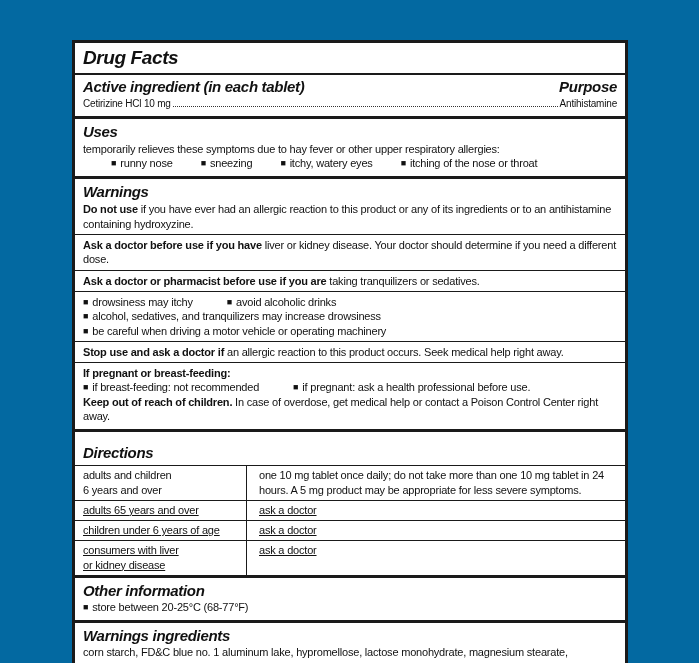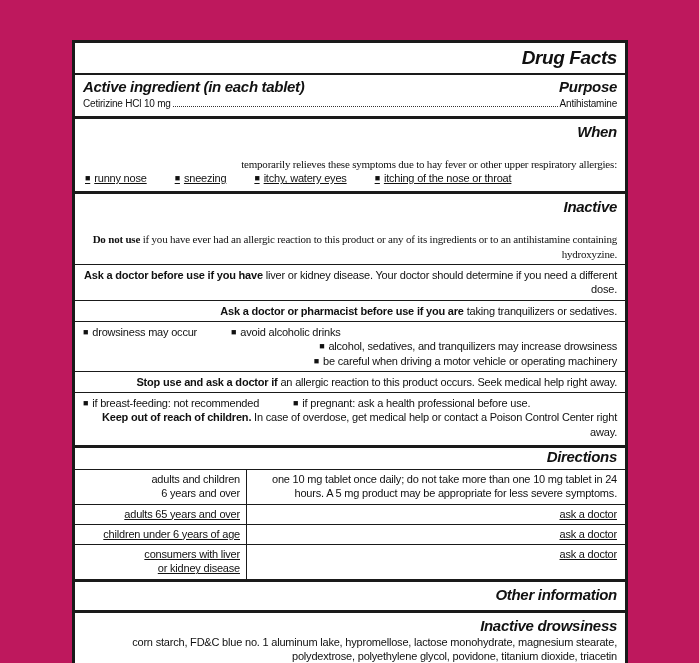--- a/index.html
+++ b/index.html
@@ -1,47 +1,46 @@
 <!DOCTYPE html>
 <html><head>
 <meta charset="utf-8">
 <style>
   * { margin: 0; padding: 0; box-sizing: border-box; }
   html, body { background: #ffffff; }
   .page {
     position: relative;
     width: 699px; height: 663px;
-    background: #be185d;
+    background: #0369a1;
     font-family: "Liberation Sans", "DejaVu Sans", sans-serif;
     color: #111111;
     letter-spacing: -0.2px;
-    text-align: right;
   }
   .label {
     position: absolute; left: 72px; top: 40px; width: 556px;
     background: #ffffff;
     border: 3px solid #1a1a1a;
   }
   .sec { padding: 4px 8px 6px; }
   .sec + .sec { border-top: 3px solid #1a1a1a; }
   .title { font-size: 19px; font-weight: bold; font-style: italic; line-height: 1.15; letter-spacing: -0.4px; }
   .h2 { font-size: 15px; font-weight: bold; font-style: italic; line-height: 1.2; letter-spacing: -0.3px; }
   .rule2 { border-top: 2px solid #1a1a1a; margin: 4px -8px 3px; }
   .rule1 { border-top: 1.5px solid #1a1a1a; margin: 3px -8px; }
   .body, .b { font-size: 11px; line-height: 1.3; }
   .b { font-weight: bold; }
   .split { display: flex; justify-content: space-between; align-items: baseline; }
   .leader-row { display: flex; align-items: baseline; font-size: 10px; line-height: 1.3; margin-top: 1px; }
   .leader { flex: 1 1 auto; border-bottom: 1.5px dotted #333; margin: 0 2px 2px; min-width: 20px; }
   .sq { font-size: 9px; margin-right: 4px; vertical-align: 1px; }
-  .bullet-row { display: flex; gap: 28px; margin-left: 2px; text-decoration: underline; }
+  .bullet-row { display: flex; gap: 28px; margin-left: 28px; }
   .bullet-row2 { display: flex; gap: 34px; }
-  .para { margin-top: 16px; font-family: Liberation Serif, serif; }
+  .para { margin-top: 1px; }
   
-  .sec-directions { padding: 0 0 0; }
+  .sec-directions { padding: 12px 0 0; }
   .sec-directions .h2 { padding: 0 8px; }
   .dir-table { border-top: 1.5px solid #1a1a1a; margin-top: 3px; }
   .dir-row { display: flex; }
   .dir-row + .dir-row { border-top: 1px solid #1a1a1a; text-decoration: underline; }
   .dir-who { width: 172px; flex: 0 0 172px; padding: 2px 6px 3px 8px; border-right: 1px solid #1a1a1a; white-space: pre-line; }
   .dir-dose { flex: 1 1 auto; padding: 2px 8px 3px 12px; }
 </style>
 </head>
 <body>
 
@@ -56,47 +55,48 @@
         <span class="h2">Purpose</span>
       </div>
       <div class="leader-row">
         <span>Cetirizine HCl 10 mg</span>
         <span class="leader"></span>
         <span>Antihistamine</span>
       </div>
     </div>
 
     <div class="sec">
-      <div class="h2">When</div>
+      <div class="h2">Uses</div>
       <div class="body para">temporarily relieves these symptoms due to hay fever or other upper respiratory allergies:</div>
       <div class="body bullet-row">
         <span><span class="sq">■</span><span>runny nose</span></span>
         <span><span class="sq">■</span><span>sneezing</span></span>
         <span><span class="sq">■</span><span>itchy, watery eyes</span></span>
         <span><span class="sq">■</span><span>itching of the nose or throat</span></span>
       </div>
     </div>
 
     <div class="sec">
-      <div class="h2">Inactive</div>
+      <div class="h2">Warnings</div>
       <div class="body para"><span class="b">Do not use</span><span> if you have ever had an allergic reaction to this product or any of its ingredients or to an antihistamine containing hydroxyzine.</span></div>
       <div class="rule1"></div>
       <div class="body"><span class="b">Ask a doctor before use if you have</span><span> liver or kidney disease. Your doctor should determine if you need a different dose.</span></div>
       <div class="rule1"></div>
       <div class="body"><span class="b">Ask a doctor or pharmacist before use if you are</span><span> taking tranquilizers or sedatives.</span></div>
       <div class="rule1"></div>
       <div class="body bullet-row2">
-        <span><span class="sq">■</span><span>drowsiness may occur</span></span>
+        <span><span class="sq">■</span><span>drowsiness may itchy</span></span>
         <span><span class="sq">■</span><span>avoid alcoholic drinks</span></span>
       </div>
       <div class="body"><span class="sq">■</span><span>alcohol, sedatives, and tranquilizers may increase drowsiness</span></div>
       <div class="body"><span class="sq">■</span><span>be careful when driving a motor vehicle or operating machinery</span></div>
       <div class="rule1"></div>
       <div class="body"><span class="b">Stop use and ask a doctor if</span><span> an allergic reaction to this product occurs. Seek medical help right away.</span></div>
       <div class="rule1"></div>
+      <div class="body b">If pregnant or breast-feeding:</div>
       <div class="body bullet-row2">
         <span><span class="sq">■</span><span>if breast-feeding: not recommended</span></span>
         <span><span class="sq">■</span><span>if pregnant: ask a health professional before use.</span></span>
       </div>
       <div class="body"><span class="b">Keep out of reach of children.</span><span> In case of overdose, get medical help or contact a Poison Control Center right away.</span></div>
     </div>
 
     <div class="sec sec-directions">
       <div class="h2">Directions</div>
       <div class="dir-table">
@@ -116,21 +116,22 @@
         <div class="dir-row">
           <div class="dir-who body">consumers with liver
 or kidney disease</div>
           <div class="dir-dose body">ask a doctor</div>
         </div>
       </div>
     </div>
 
     <div class="sec">
       <div class="h2">Other information</div>
+      <div class="body"><span class="sq">■</span><span>store between 20-25°C (68-77°F)</span></div>
     </div>
 
     <div class="sec">
-      <div class="h2">Inactive drowsiness</div>
+      <div class="h2">Warnings ingredients</div>
       <div class="body">corn starch, FD&amp;C blue no. 1 aluminum lake, hypromellose, lactose monohydrate, magnesium stearate, polydextrose, polyethylene glycol, povidone, titanium dioxide, triacetin</div>
     </div>
 
   </div>
 </div>
 
 </body></html>

